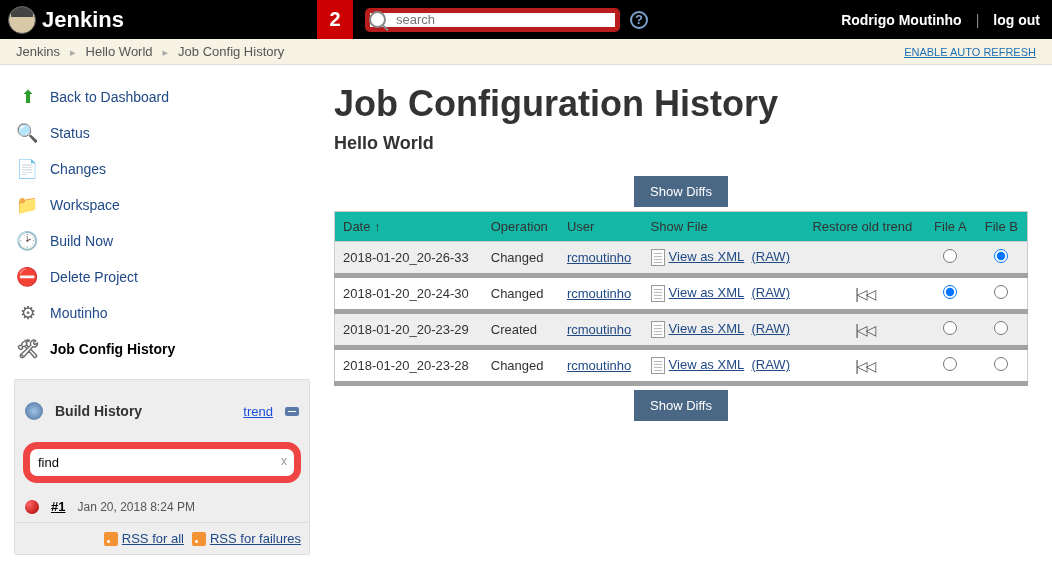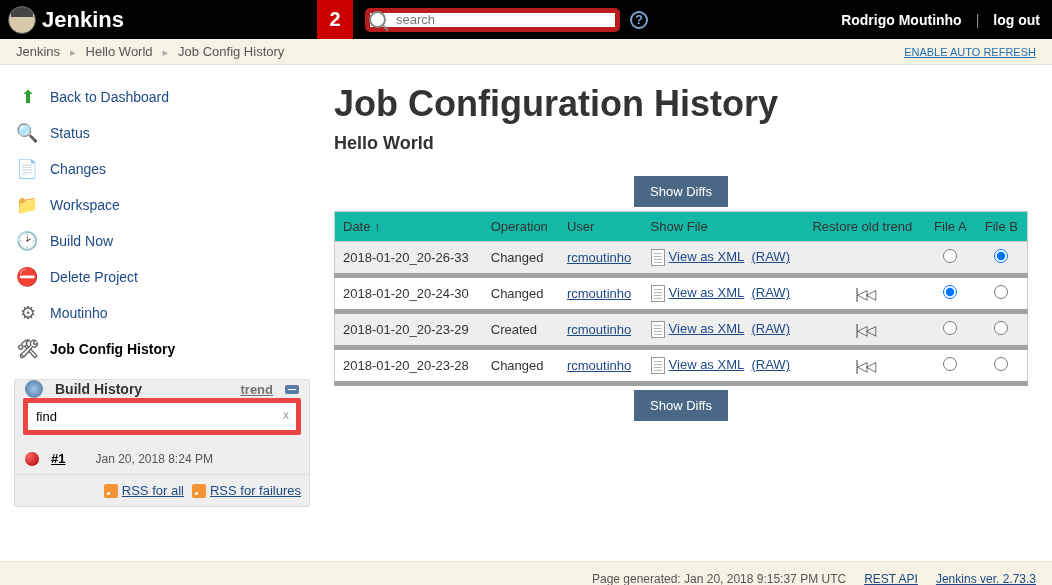--- a/index.html
+++ b/index.html
@@ -26,33 +26,33 @@
 .breadcrumbs span.arr{color:#aaa;margin:0 10px;font-size:11px}
 .breadcrumbs .right{margin-left:auto;font-size:11px;color:#1f6fb2;cursor:pointer}
 
 .layout{display:flex;align-items:flex-start}
 .side{width:320px;padding:14px 10px 14px 14px}
 .tasks a.task{display:flex;align-items:center;gap:10px;padding:6px 2px;color:#204a87;text-decoration:none;font-size:14px}
 .tasks a.task.bold{font-weight:bold;color:#000}
 .ticon{width:24px;height:24px;display:flex;align-items:center;justify-content:center;font-size:18px}
 
 .hist{margin-top:12px;border:1px solid #ddd;background:#eee;border-radius:2px}
-.hist-hdr{padding:0 10px;display:flex;align-items:center;gap:8px}
+.hist-hdr{padding:22px 10px;display:flex;align-items:center;gap:8px}
 .hist-hdr .title{font-weight:bold;font-size:14px;margin-left:4px}
-.hist-hdr .trend{margin-left:auto;color:#737373;font-weight:bold}
+.hist-hdr .trend{margin-left:auto;color:#1d4ed8;font-weight:normal}
 .hist-hdr .minus{display:inline-block;width:14px;height:9px;background:#5a7ba8;border-radius:2px;position:relative;margin-left:4px;vertical-align:middle}
 .hist-hdr .minus::after{content:"";position:absolute;left:3px;right:3px;top:4px;height:1px;background:#fff}
 .hist-search{padding:0 8px 8px}
-.hist-search .wrap{position:relative;background:#fff;border:5px solid #ef4444;border-radius:2px}
+.hist-search .wrap{position:relative;background:#fff;border:7px solid #ef4444;border-radius:14px}
 .hist-search input{width:100%;border:0;padding:6px 24px 6px 8px;font-size:13px;outline:none;background:transparent}
 .hist-search .x{position:absolute;right:7px;top:5px;color:#999;font-size:12px}
 .hist-row{padding:8px 10px;display:flex;align-items:center;gap:12px;background:#eee}
 .ball{width:14px;height:14px;border-radius:50%;background:radial-gradient(circle at 30% 30%,#f66,#a00)}
 .hist-row .bnum{font-weight:bold;text-decoration:underline;color:#000}
-.hist-row .bdate{margin-left:18px;color:#555;font-size:12px}
+.hist-row .bdate{color:#555;font-size:12px}
 .hist-foot{border-top:1px solid #ddd;padding:8px;display:flex;justify-content:flex-end;gap:8px;align-items:center;background:#eee}
 .rss{display:inline-flex;align-items:center;gap:4px;color:#204a87}
 .rss .ri{width:14px;height:14px;background:#f39333;border-radius:2px;position:relative}
 .rss .ri::after{content:"";position:absolute;left:3px;bottom:3px;width:3px;height:3px;background:#fff;border-radius:50%}
 
 .main{flex:1;padding:18px 24px 18px 14px}
 h1{font-size:36px;font-weight:bold;margin-bottom:8px}
 h2{font-size:18px;font-weight:bold;margin-bottom:22px}
 .btnbar{display:flex;justify-content:center;margin-bottom:4px}
 .btn{background:#4a6785;color:#fff;border:0;padding:8px 16px;font-size:13px;cursor:pointer}

